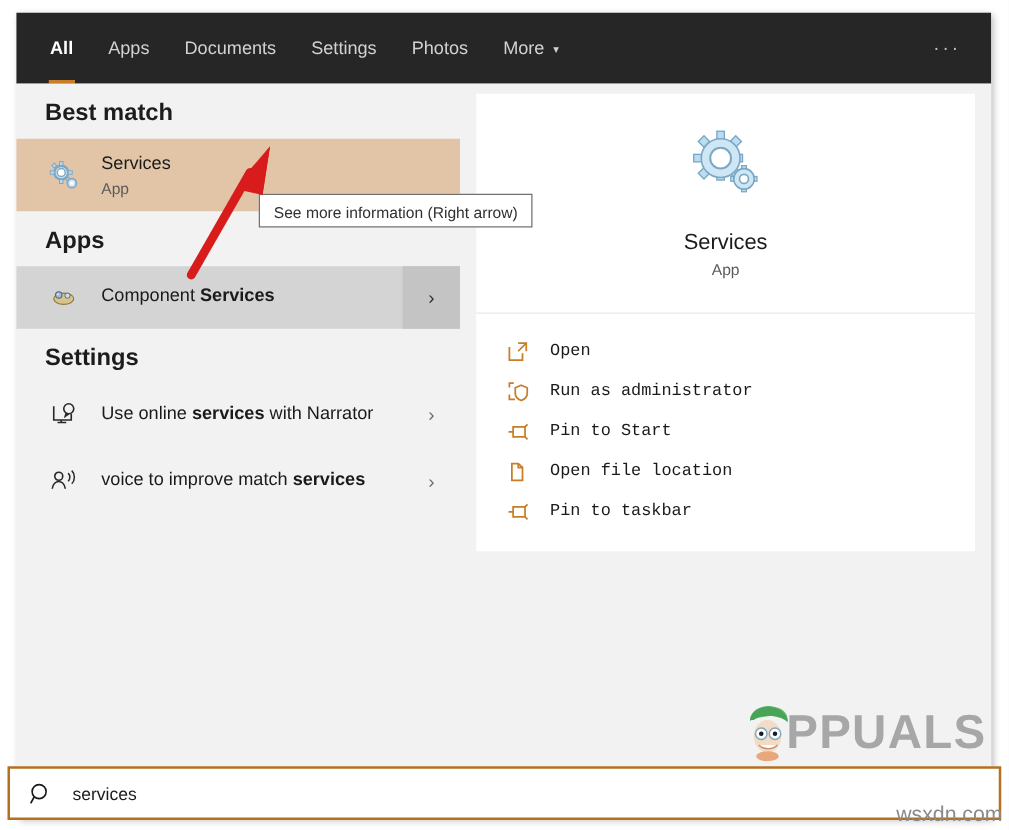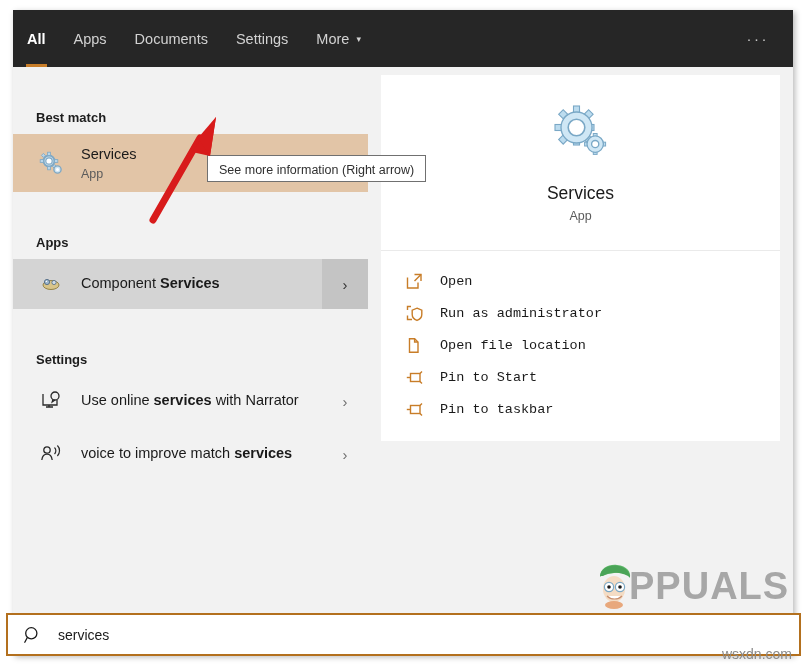--- a/index.html
+++ b/index.html
@@ -31,20 +31,21 @@
   #filter-bar {
     position: absolute;
     left: 0;
     top: 0;
     width: 780px;
     height: 57px;
     background: #262626;
     display: flex;
     align-items: center;
     box-sizing: border-box;
+    padding-left: 13px;
     text-align: right;
   }
   .tab {
     position: relative;
     color: #d2d2d2;
     font-size: 14.5px;
     padding: 6px 14px 6px 14px;
     height: 57px;
     display: flex;
     align-items: center;
@@ -97,25 +98,24 @@
   
   #results-list {
     position: absolute;
     left: 0;
     top: 0;
     width: 355px;
     height: 588px;
     background: #f2f2f2;
   }
   .group-header {
-    font-size: 13px;
+    font-size: 19px;
     font-weight: bold;
     color: #1c1c1c;
     padding: 13px 0 9px 23px;
-    margin-top: 30px;
   }
   .result-row {
     display: flex;
     align-items: center;
     padding: 0 0 0 23px;
     height: 50px;
     position: relative;
     cursor: default;
   }
   .result-row.best-match {
@@ -300,23 +300,23 @@
     font-weight: bold;
     color: #9a9a9a;
     letter-spacing: 1px;
     line-height: 1;
     margin-left: -4px;
     opacity: 0.85;
     text-align: right;
   }
   #wsxdn-watermark {
     position: absolute;
-    right: 15px;
+    right: 5px;
     bottom: 2px;
-    font-size: 14px;
+    font-size: 17px;
     color: #8a8a8a;
     z-index: 65;
   }
 </style>
 </head>
 <body>
 
 <div id="search-flyout">
 
   <div id="filter-bar">
@@ -324,20 +324,23 @@
       <span>All</span>
     </div>
     <div class="tab">
       <span>Apps</span>
     </div>
     <div class="tab">
       <span>Documents</span>
     </div>
     <div class="tab">
       <span>Settings</span>
+    </div>
+    <div class="tab">
+      <span>Photos</span>
     </div>
     <div class="tab">
       <span>More</span>
       <span class="caret">▾</span>
     </div>
     <div id="more-options-button">···</div>
   </div>
 
   <div id="results-body">
 
@@ -472,36 +475,36 @@
                 <path d="M1.5 10.5 L1.5 14.5 L6 14.5" fill="none" stroke="#c87d28" stroke-width="1.4"></path>
                 <path d="M11 3.2 L15.8 5.2 L15.8 9.5 C15.8 12.4 13.6 14.4 11 15.4 C8.4 14.4 6.2 12.4 6.2 9.5 L6.2 5.2 Z" fill="none" stroke="#c87d28" stroke-width="1.4"></path>
               </svg>
             </div>
             <div class="action-label">Run as administrator</div>
           </div>
 
           <div class="action-row">
             <div class="action-icon">
               <svg width="17" height="17" viewBox="0 0 17 17">
-                <path d="M3.5 1.8 L3.5 15.2 L12 15.2 L12 5 L8.6 1.8 Z" fill="none" stroke="#c87d28" stroke-width="1.4"></path>
-                <path d="M8.6 1.8 L8.6 5 L12 5" fill="none" stroke="#c87d28" stroke-width="1.4"></path>
-              </svg>
-            </div>
-            <div class="action-label">Open file location</div>
-          </div>
-
-          <div class="action-row">
-            <div class="action-icon">
-              <svg width="17" height="17" viewBox="0 0 17 17">
                 <path d="M0.8 8.5 L4.5 8.5" fill="none" stroke="#c87d28" stroke-width="1.4"></path>
                 <rect x="4.5" y="4.5" width="9.5" height="8" fill="none" stroke="#c87d28" stroke-width="1.4"></rect>
                 <path d="M14 4.5 L16 2.5 M14 12.5 L16 14.5" fill="none" stroke="#c87d28" stroke-width="1.4"></path>
               </svg>
             </div>
             <div class="action-label">Pin to Start</div>
+          </div>
+
+          <div class="action-row">
+            <div class="action-icon">
+              <svg width="17" height="17" viewBox="0 0 17 17">
+                <path d="M3.5 1.8 L3.5 15.2 L12 15.2 L12 5 L8.6 1.8 Z" fill="none" stroke="#c87d28" stroke-width="1.4"></path>
+                <path d="M8.6 1.8 L8.6 5 L12 5" fill="none" stroke="#c87d28" stroke-width="1.4"></path>
+              </svg>
+            </div>
+            <div class="action-label">Open file location</div>
           </div>
 
           <div class="action-row">
             <div class="action-icon">
               <svg width="17" height="17" viewBox="0 0 17 17">
                 <path d="M0.8 8.5 L4.5 8.5" fill="none" stroke="#c87d28" stroke-width="1.4"></path>
                 <rect x="4.5" y="4.5" width="9.5" height="8" fill="none" stroke="#c87d28" stroke-width="1.4"></rect>
                 <path d="M14 4.5 L16 2.5 M14 12.5 L16 14.5" fill="none" stroke="#c87d28" stroke-width="1.4"></path>
               </svg>
             </div>

